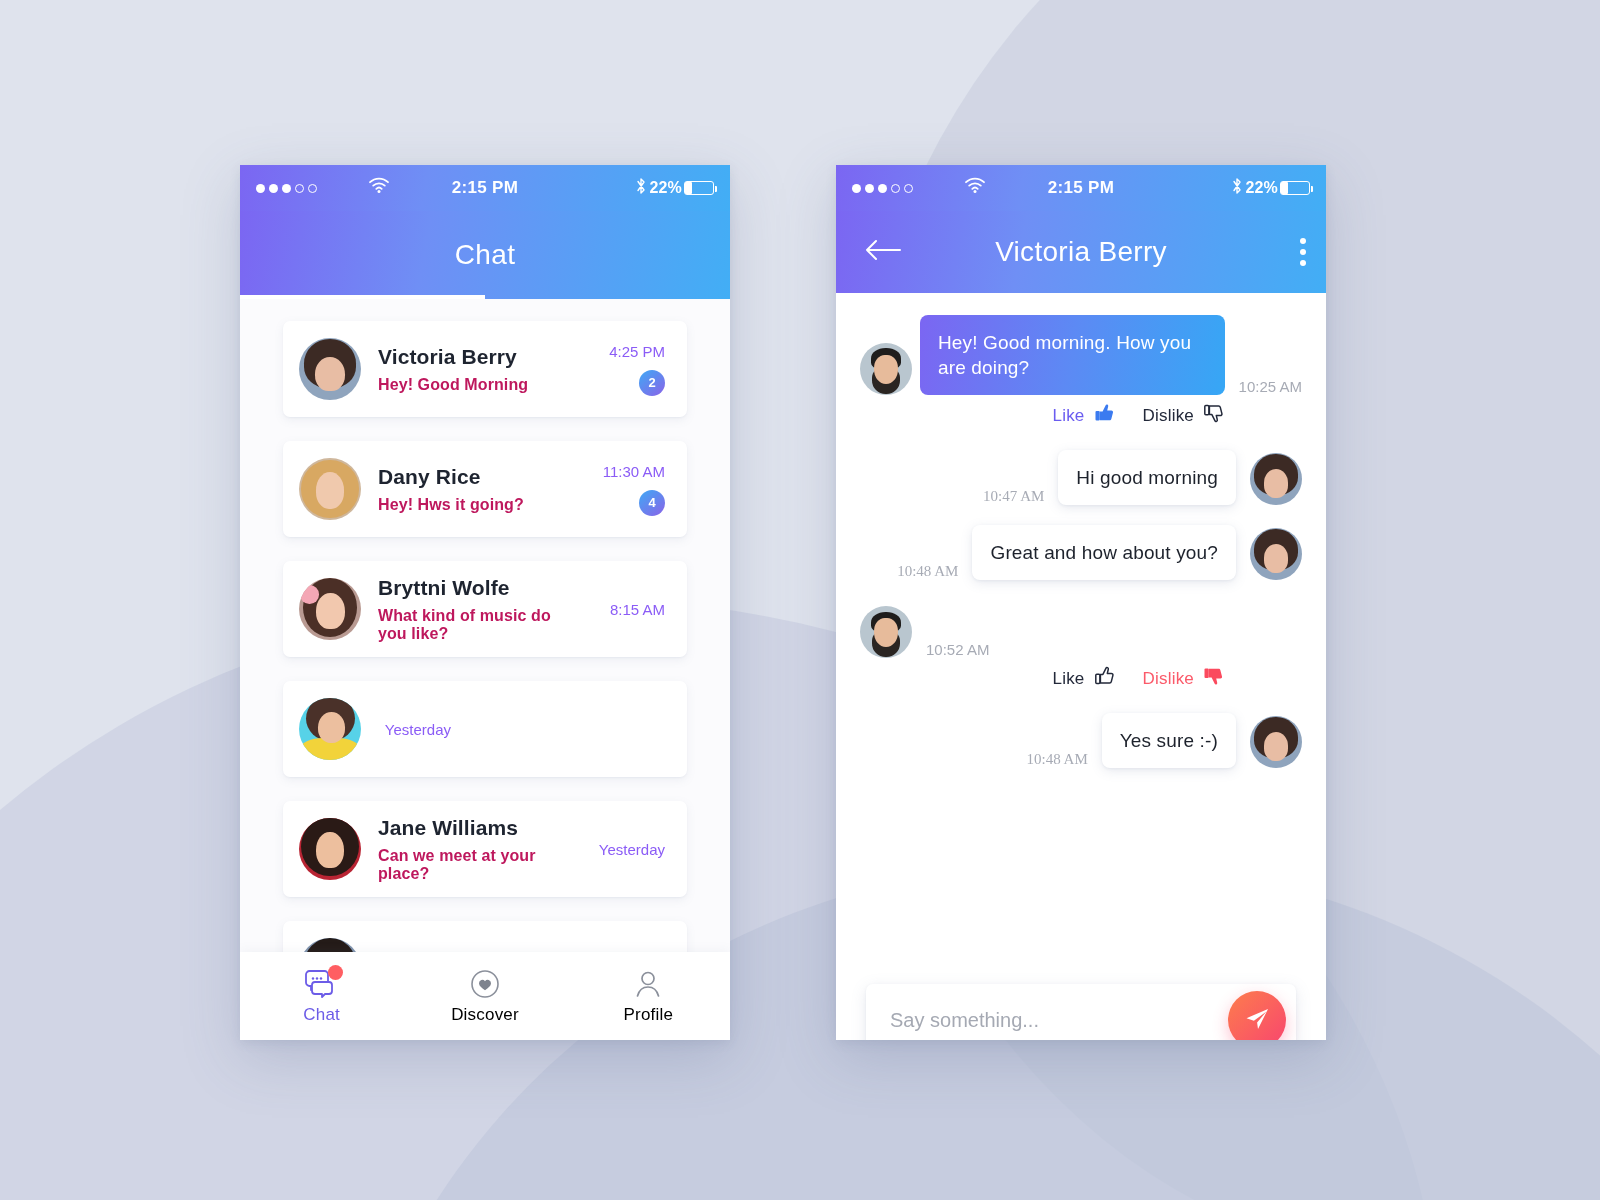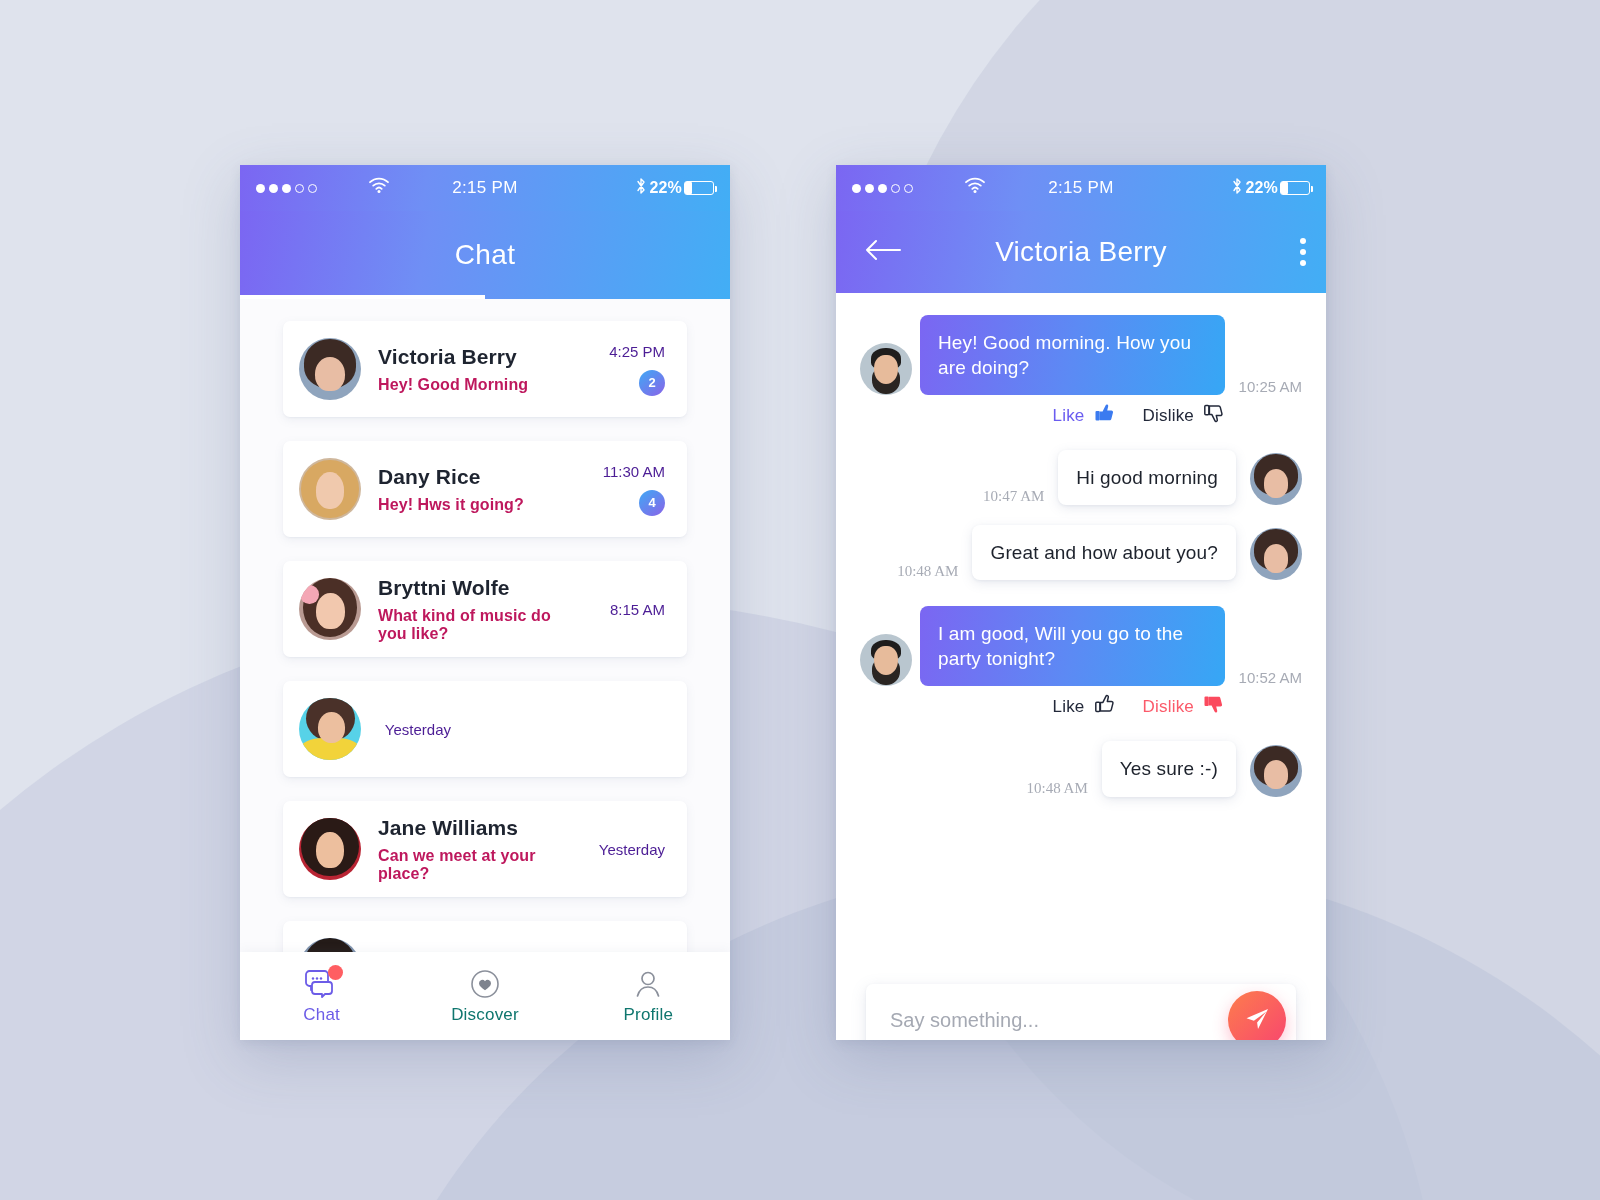--- a/index.html
+++ b/index.html
@@ -54,21 +54,21 @@
     font-size: 17px;
     position: relative;
     letter-spacing: .2px;
   }
   .sb-dots { display: flex; gap: 4px; align-items: center; width: 120px; }
   .sb-dot { width: 9px; height: 9px; border-radius: 50%; background: #fff; }
   .sb-dot.hollow { background: transparent; border: 1.4px solid #fff; width: 9px; height: 9px; }
   .sb-wifi { position: absolute; left: 128px; top: 12px; }
   .sb-time {
     position: absolute; left: 0; right: 0; text-align: center;
-    font-size: 17px; font-weight: 400; letter-spacing: .3px;
+    font-size: 17px; font-weight: 700; letter-spacing: .3px;
   }
   .sb-right {
     margin-left: auto; display: flex; align-items: center; gap: 2px;
     font-size: 16px; font-weight: 600;
   }
   .sb-batt {
     width: 30px; height: 14px; border: 1.6px solid #fff; border-radius: 3px;
     position: relative; display: inline-block;
   }
   .sb-batt::after {
@@ -105,39 +105,39 @@
   }
   .avatar {
     width: 62px; height: 62px; border-radius: 50%; flex: 0 0 62px;
     background-size: cover; background-position: center top;
     overflow: hidden; position: relative;
   }
   .card-text { flex: 1; padding-left: 17px; }
   .card-name { font-size: 21px; color: #1e2430; font-weight: 600; letter-spacing: .1px; }
   .card-msg { font-size: 16px; color: #be185d; margin-top: 7px; letter-spacing: .1px; font-weight: bold; }
   .card-right { text-align: right; min-width: 90px; }
-  .card-time { font-size: 15px; color: #4c1d95; }
+  .card-time { font-size: 15px; color: #8b5cf6; }
   .badge {
     display: inline-flex; align-items: center; justify-content: center;
     width: 26px; height: 26px; border-radius: 50%;
     background: linear-gradient(140deg, #3fa9f5 0%, #8a63e8 100%);
     color: #fff; font-size: 13px; font-weight: 600; margin-top: 10px;
   }
 
   
   .bottomnav {
     position: absolute; left: 0; right: 0; bottom: 0; height: 88px;
     background: #fff; display: flex; align-items: center;
     box-shadow: 0 -2px 10px rgba(110,125,160,.07);
   }
   .nav-item {
     flex: 1; display: flex; flex-direction: column; align-items: center;
     gap: 5px; cursor: pointer;
   }
-  .nav-label { font-size: 17px; color: #0f766e; letter-spacing: .2px; }
+  .nav-label { font-size: 17px; color: #000000; letter-spacing: .2px; }
   .nav-item.active .nav-label { color: #6c5ce7; }
   .nav-ico { height: 32px; display: flex; align-items: center; justify-content: center; position: relative; }
   .nav-dot {
     position: absolute; right: -4px; top: -3px; width: 15px; height: 15px;
     border-radius: 50%; background: #ff5e62;
   }
 
   
   .conv-header {
     height: 82px; display: flex; align-items: center;
@@ -490,21 +490,20 @@
     <div class="msg-row me" style="margin-bottom:26px;">
       <span class="m-time left">10:48 AM</span>
       <div class="bubble me">Great and how about you?</div>
       <div class="m-avatar av av-victoria"></div>
     </div>
 
     <div class="msg-row them">
       <div class="m-avatar av av-man">
           <span class="mface"></span>
         </div>
-      <div class="bubble them">I am good, Will you go to the party tonight?</div>
       <span class="m-time right">10:52 AM</span>
     </div>
     <div class="reactions">
       <span class="react like-off">
         <span class="lbl">Like</span>
         <span>
           <svg width="24" height="24" viewBox="0 0 24 24">
               <g fill="none" stroke="#23293a" stroke-width="1.5" stroke-linejoin="round">
                 <path d="M7.4 10.4h2.5l3-6.1c.3-.6 1-.9 1.6-.6.6.3 1 1 .8 1.6l-1 4.1h4c1.1 0 1.9 1 1.6 2l-1.6 6.2c-.2.8-.9 1.3-1.7 1.3H7.4z"></path>
                 <rect x="2.8" y="10.2" width="4.1" height="9.2" rx="1"></rect>

